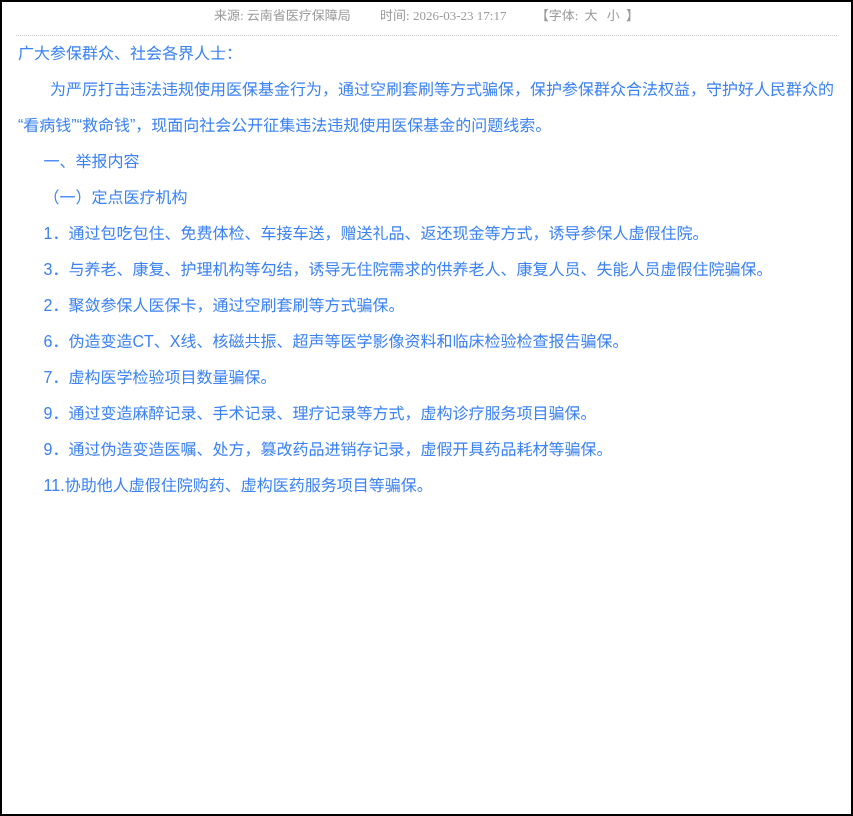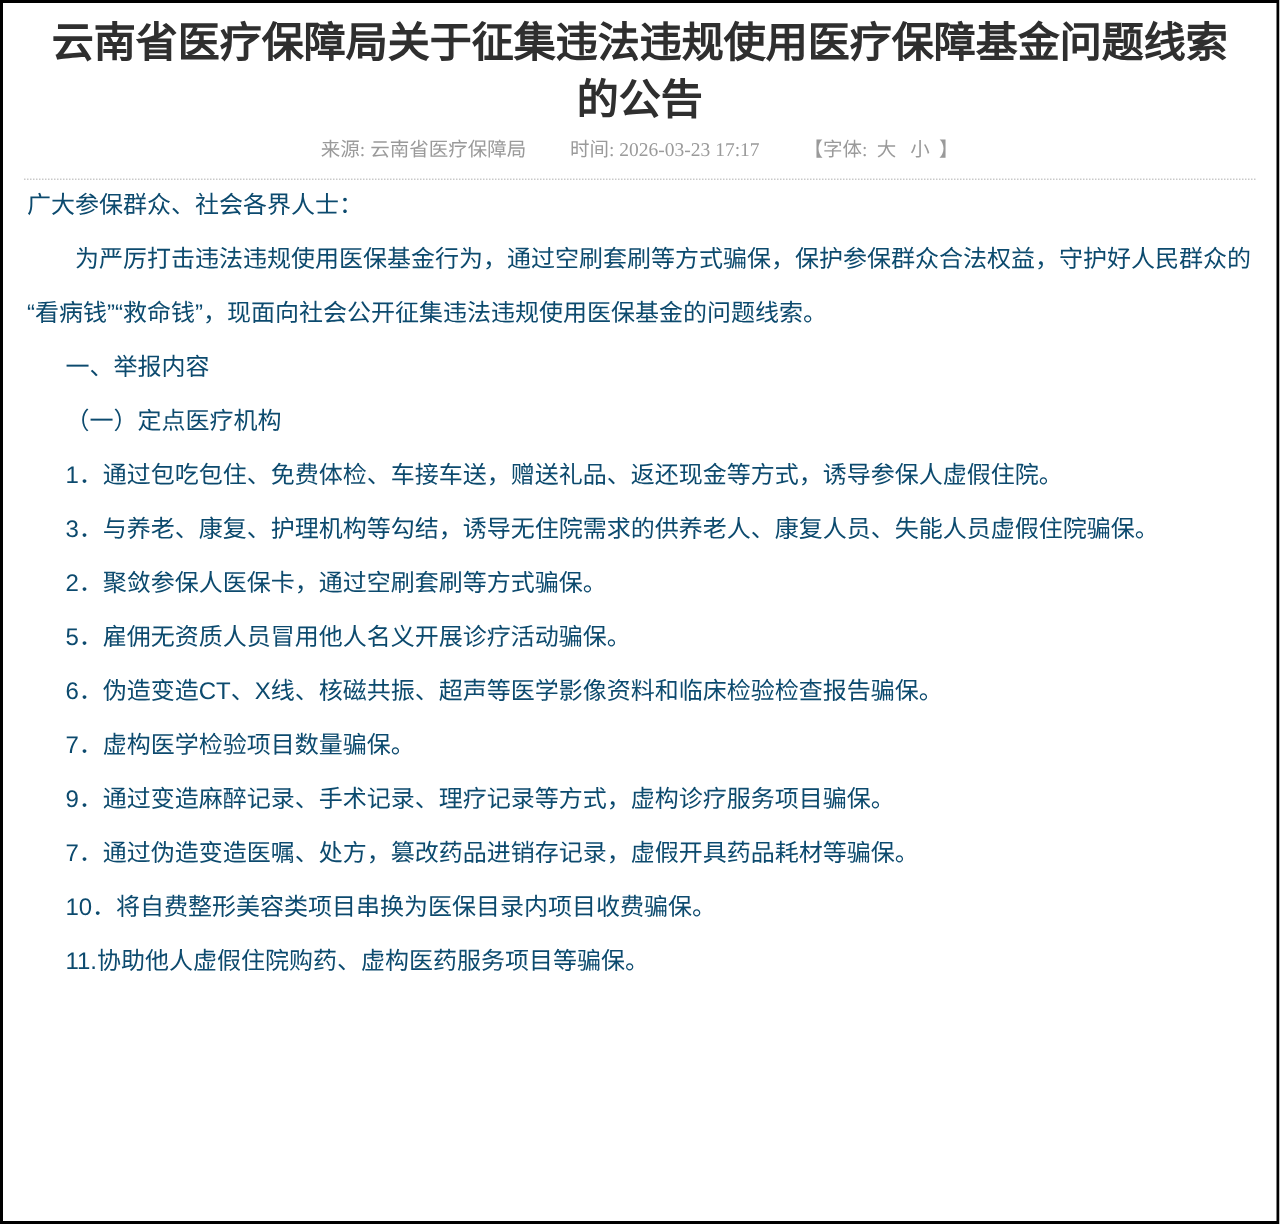--- a/index.html
+++ b/index.html
@@ -45,37 +45,36 @@
   }
 
   .divider {
     margin: 10px 14px 0;
     border-bottom: 1px dotted #c9c9c9;
     height: 0;
   }
 
   .article {
     padding: 0 16px;
-    color: #0c4a6e;
+    color: #3b82f6;
     font-size: 16px;
   }
   .article p { margin: 0; line-height: 36px; }
 
   .salutation { margin-top: 20px; }
   .intro { margin-top: 6px; text-indent: 2em; }
   .section-heading { font-weight: normal; text-indent: 1.6em; }
   .subsection-heading { text-indent: 1.6em; }
   .item { text-indent: 1.6em; margin-top: 4px; }
 </style>
 </head>
 <body>
 
 <div class="page">
 
-  <h1 class="page-title">云南省医疗保障局关于征集违法违规使用医疗保障基金问题线索的公告</h1>
 
   <div class="meta-bar">
     <span class="meta-piece">来源: 云南省医疗保障局</span>
     <span class="meta-piece">时间: 2026-03-23 17:17</span>
     <span class="font-ctrl">
       <span>【字体:</span>
       <a href="#">大</a>
       <a href="#">小</a>
       <span>】</span>
     </span>
@@ -88,22 +87,20 @@
 
     <p class="intro">为严厉打击违法违规使用医保基金行为，通过空刷套刷等方式骗保，保护参保群众合法权益，守护好人民群众的“看病钱”“救命钱”，现面向社会公开征集违法违规使用医保基金的问题线索。</p>
 
     <p class="section-heading">一、举报内容</p>
 
     <p class="subsection-heading">（一）定点医疗机构</p>
 
     <p class="item">1．通过包吃包住、免费体检、车接车送，赠送礼品、返还现金等方式，诱导参保人虚假住院。</p>
     <p class="item">3．与养老、康复、护理机构等勾结，诱导无住院需求的供养老人、康复人员、失能人员虚假住院骗保。</p>
     <p class="item">2．聚敛参保人医保卡，通过空刷套刷等方式骗保。</p>
-    <p class="item">5．雇佣无资质人员冒用他人名义开展诊疗活动骗保。</p>
     <p class="item">6．伪造变造CT、X线、核磁共振、超声等医学影像资料和临床检验检查报告骗保。</p>
     <p class="item">7．虚构医学检验项目数量骗保。</p>
     <p class="item">9．通过变造麻醉记录、手术记录、理疗记录等方式，虚构诊疗服务项目骗保。</p>
-    <p class="item">7．通过伪造变造医嘱、处方，篡改药品进销存记录，虚假开具药品耗材等骗保。</p>
-    <p class="item">10．将自费整形美容类项目串换为医保目录内项目收费骗保。</p>
+    <p class="item">9．通过伪造变造医嘱、处方，篡改药品进销存记录，虚假开具药品耗材等骗保。</p>
     <p class="item">11.协助他人虚假住院购药、虚构医药服务项目等骗保。</p>
   </div>
 
 </div>
 
 </body></html>

